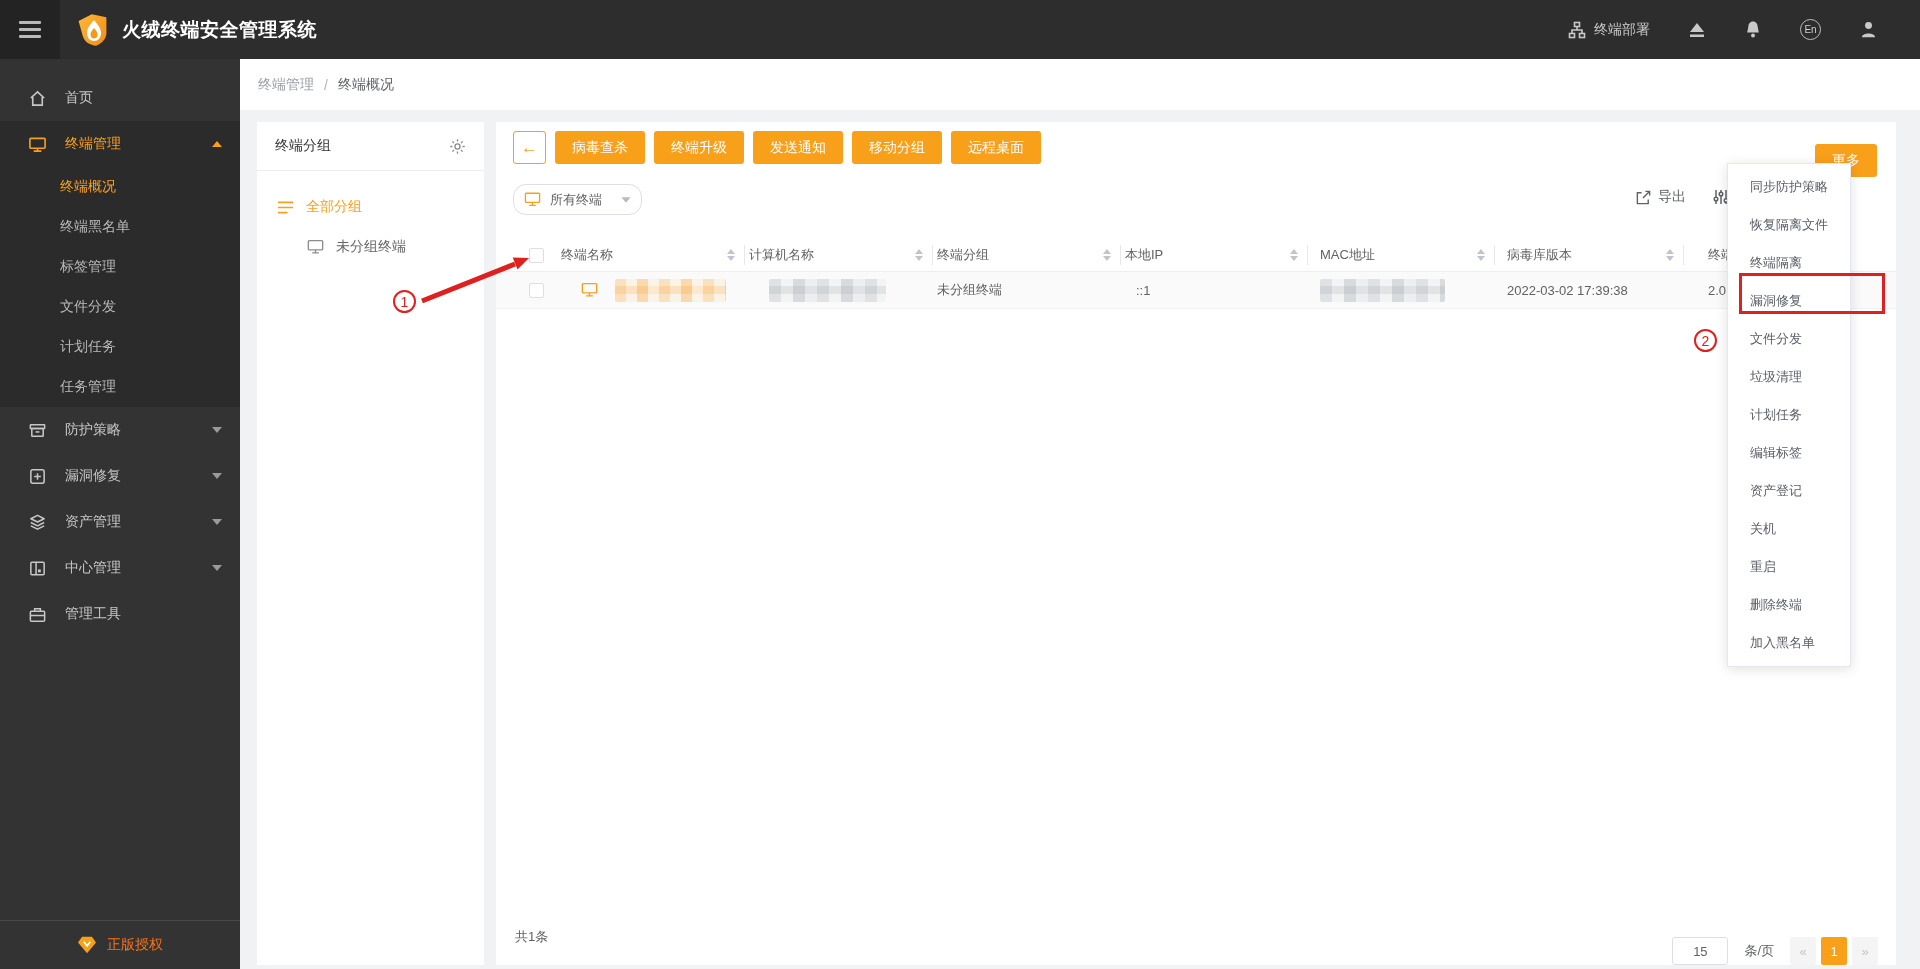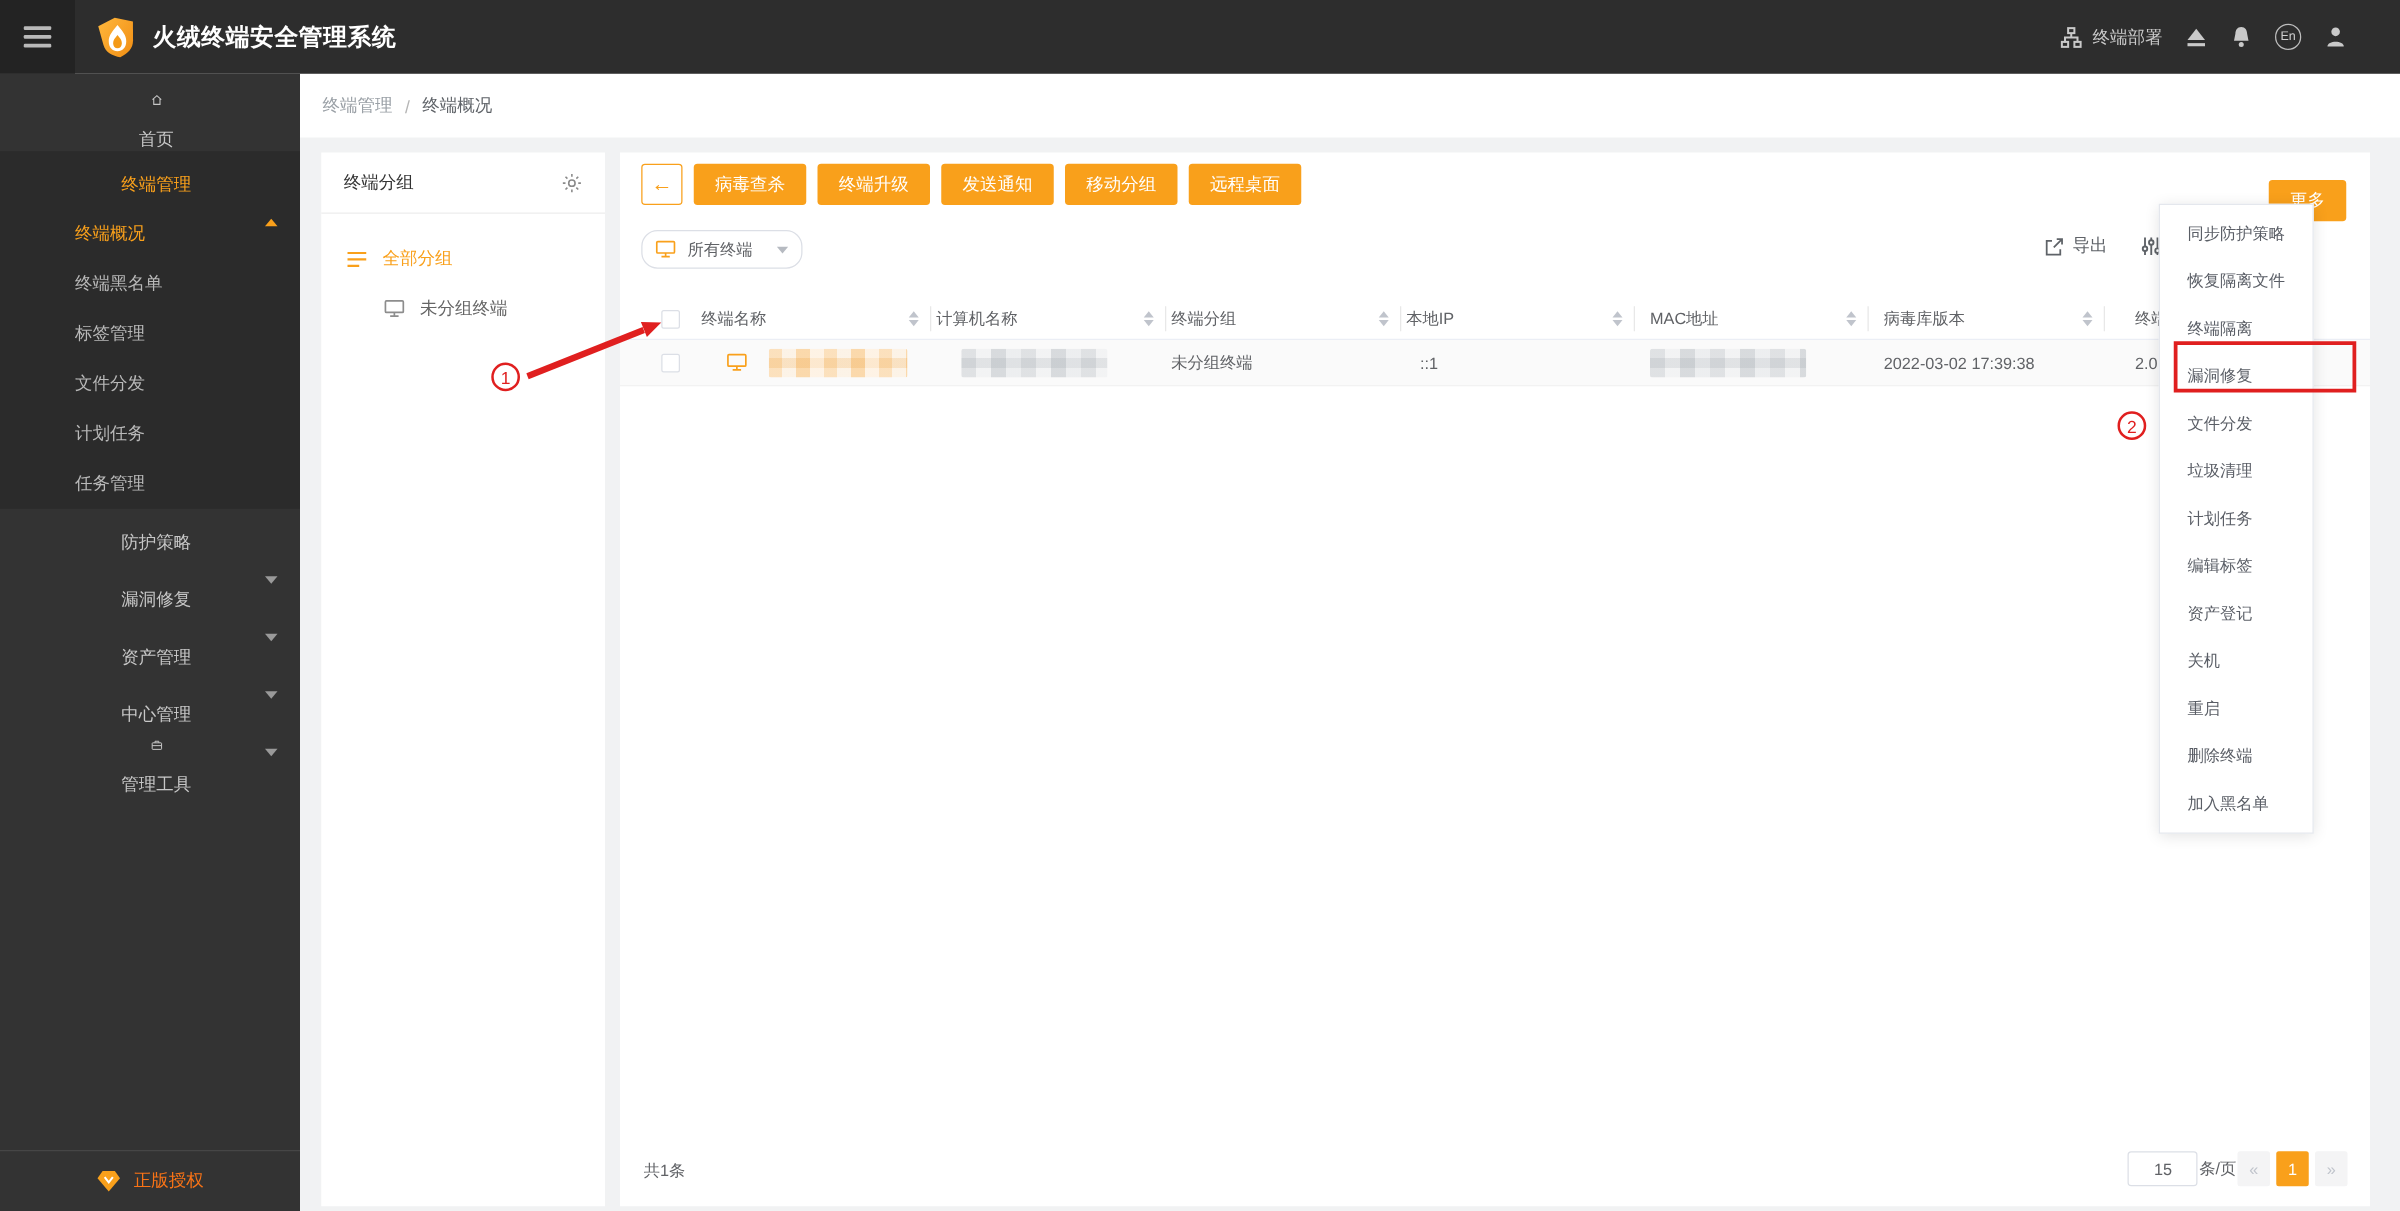--- a/index.html
+++ b/index.html
@@ -5,28 +5,28 @@
   * { margin:0; padding:0; box-sizing:border-box; }
   html,body { width:1920px; height:969px; font-family:"Liberation Sans","DejaVu Sans",sans-serif; background:#f1f2f3; overflow:hidden; }
   .app { position:relative; width:1920px; height:969px; }
 
   
   .topbar { position:absolute; left:0; top:0; width:1920px; height:59px; background:#2d2d2d; display:flex; align-items:center; z-index:10; }
   .burger { width:60px; height:59px; background:#232323; display:flex; flex-direction:column; justify-content:center; align-items:center; gap:4px; cursor:pointer; }
   .burger i { display:block; width:22px; height:3px; background:#b9b9b9; border-radius:1px; }
   .brand { display:flex; align-items:center; margin-left:16px; gap:10px; }
   .app-title { color:#ffffff; font-size:19px; font-weight:bold; letter-spacing:.5px; }
-  .top-actions { margin-left:auto; display:flex; align-items:center; gap:18px; padding-right:42px; color:#c9c9c9; }
+  .top-actions { margin-left:auto; display:flex; align-items:center; gap:38px; padding-right:42px; color:#c9c9c9; }
   .top-item { display:flex; align-items:center; gap:8px; font-size:14px; cursor:pointer; }
   .en-badge { width:21px; height:21px; border:1.5px solid #bdbdbd; border-radius:50%; font-size:10px; display:flex; align-items:center; justify-content:center; color:#cfcfcf; }
 
   
   .sidebar { position:absolute; left:0; top:59px; width:240px; height:910px; background:#333333; z-index:9; }
   .nav { padding-top:16px; }
-  .nav-item { height:46px; display:flex; align-items:center; padding:0 18px 0 28px; color:#c7c7c7; font-size:14px; cursor:pointer; gap:18px;flex-direction:column; }
+  .nav-item { height:46px; display:flex; align-items:center; padding:0 18px 0 28px; color:#c7c7c7; font-size:14px; cursor:pointer; gap:18px; }
   .nav-item .caret { margin-left:auto; }
   .nav-group { background:#2b2b2b; }
   .nav-item.active { color:#f9a01b; }
   .sub-item { height:40px; display:flex; align-items:center; padding-left:60px; color:#b9b9b9; font-size:14px; cursor:pointer; }
   .sub-item.active { color:#f9a01b; }
   .caret-down { width:0; height:0; border-left:5px solid transparent; border-right:5px solid transparent; border-top:6px solid #9a9a9a; }
   .caret-up { width:0; height:0; border-left:5px solid transparent; border-right:5px solid transparent; border-bottom:6px solid #f9a01b; }
   .license { position:absolute; bottom:0; left:0; width:240px; height:49px; border-top:1px solid #464646; display:flex; align-items:center; justify-content:center; gap:10px; color:#f97316; font-size:14px; cursor:pointer; }
 
   
@@ -89,21 +89,21 @@
   .mosaic-gray { width:117px; margin-left:20px;
     background-image:
       repeating-linear-gradient(90deg, rgba(120,130,140,.22) 0 12px, rgba(120,130,140,.08) 12px 24px, rgba(120,130,140,.28) 24px 36px, rgba(200,205,210,.30) 36px 48px),
       repeating-linear-gradient(0deg, rgba(255,255,255,.5) 0 8px, rgba(120,130,140,.12) 8px 16px); }
   .mosaic-mac { width:125px; margin-left:12px; }
   .td-icon { color:#f9a01b; margin-left:20px; display:flex; }
 
   
   .pagination { position:absolute; left:0; bottom:14px; width:1400px; height:30px; }
   .total { position:absolute; left:19px; top:7px; font-size:13px; color:#606266; }
-  .pag-right { position:absolute; right:18px; top:0; display:flex; align-items:center; gap:1px; }
+  .pag-right { position:absolute; right:18px; top:16px; display:flex; align-items:center; gap:16px; }
   .size-box { width:56px; height:28px; border:1px solid #dcdfe6; border-radius:3px; display:flex; align-items:center; justify-content:center; font-size:13px; color:#606266; cursor:pointer; }
   .per-label { font-size:13px; color:#606266; }
   .pager { display:flex; gap:5px; }
   .pg { min-width:26px; height:28px; display:flex; align-items:center; justify-content:center; font-size:13px; border-radius:2px; cursor:pointer; }
   .pg.dim { background:#f4f4f5; color:#c0c4cc; }
   .pg.cur { background:#f9a01b; color:#fff; }
 
   
   .more-menu { position:absolute; left:1727px; top:163px; width:124px; background:#fff; border:1px solid #e4e7ed; box-shadow:0 2px 12px rgba(0,0,0,.12); padding:4px 0; z-index:50; }
   .menu-item { height:38px; display:flex; align-items:center; padding-left:22px; font-size:13px; color:#5a5e66; cursor:pointer; }

